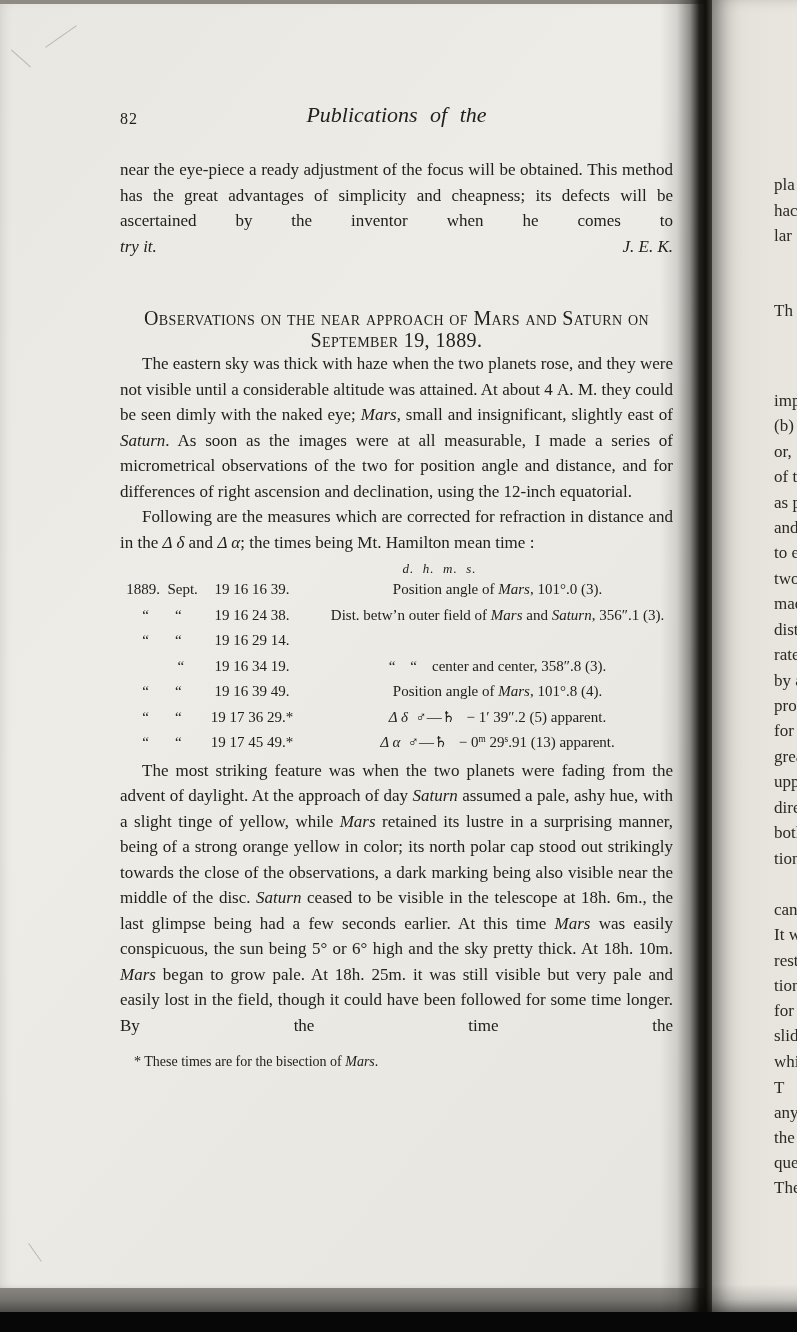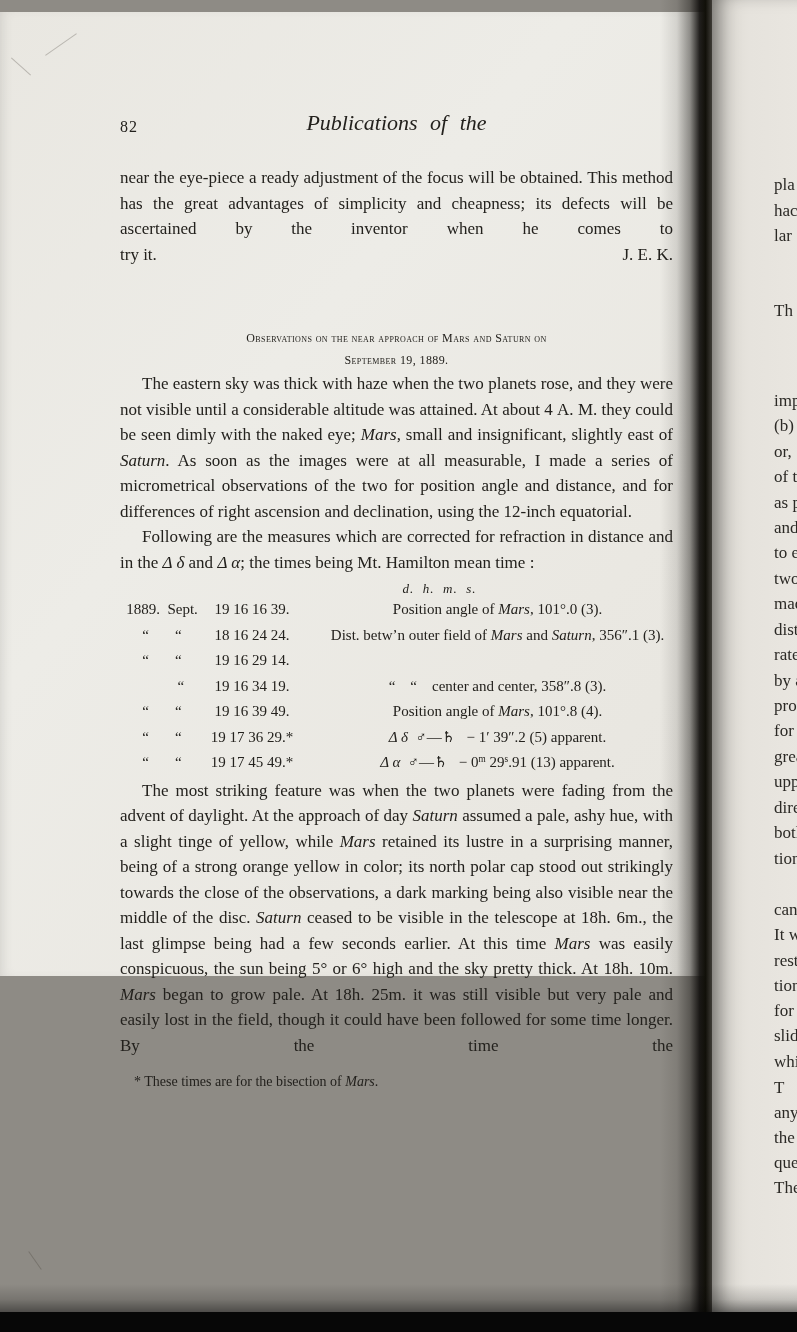--- a/index.html
+++ b/index.html
@@ -6,38 +6,38 @@
   body{
     width:797px;height:1332px;overflow:hidden;position:relative;
     background:#8e8b85;
     font-family:"Liberation Serif","DejaVu Serif",serif;
     color:#23211d;
   }
   .scan-root{position:absolute;inset:0;}
 
   
   .left-page{
-    position:absolute;left:0;top:12px;width:706px;height:964px;
+    position:absolute;left:0;top:4px;width:706px;height:1284px;
     background:linear-gradient(130deg,#e9e7e1 0%,#edece7 38%,#eae8e2 72%,#e7e5df 100%);
     box-shadow:inset 7px 0 14px -7px rgba(0,0,0,0.14);
   }
   .textblock{position:absolute;left:120px;top:98px;width:553px;}
 
   .running-head{position:relative;height:34px;}
   .pagenum{position:absolute;left:0;top:8px;font-size:16px;letter-spacing:1px;}
   .runtitle{display:block;text-align:center;font-style:italic;font-size:22px;word-spacing:7px;}
 
   p.body{margin:0;font-size:17px;line-height:25.5px;text-align:justify;}
   p.ind{text-indent:22px;}
   p.cont{text-align-last:justify;}
   p.p-intro{margin-top:21px;}
-  .sigline{display:flex;justify-content:space-between;font-size:17px;line-height:25.5px;}
-
-  .heading{margin-top:60px;text-align:center;font-variant:small-caps;
-           font-size:12px;line-height:22px;letter-spacing:0.4px;}
+  .sigline{display:flex;justify-content:space-between;font-size:17px;line-height:25.5px;font-style:italic;}
+
+  .heading{margin-top:48px;text-align:center;font-variant:small-caps;
+           font-size:20px;line-height:22px;letter-spacing:0.4px;}
   .p-east{margin-top:12px;}
   .p-follow{margin-top:3px;}
   .p-fading{margin-top:10px;}
 
   .obs-table{margin:6px 0 0 2px;font-size:15px;text-align:center;}
   .tbl-colhead{font-style:italic;font-size:13px;line-height:16px;margin-left:84px;letter-spacing:1px;}
   .obs-row{display:flex;line-height:25.5px;}
   .c1{width:80px;flex:none;}
   .c2{width:100px;flex:none;}
   .c3{flex:1;padding-left:20px;white-space:nowrap;overflow:hidden;}
@@ -118,21 +118,21 @@
       <div class="obs-table">
         <div class="tbl-colhead">d.&nbsp;&nbsp;h.&nbsp;&nbsp;m.&nbsp;&nbsp;s.</div>
 
         <div class="obs-row">
           <span class="c1">1889.&nbsp;&nbsp;Sept.</span>
           <span class="c2">19 16 16 39.</span>
           <span class="c3"><span>Position angle of </span><span class="it">Mars</span><span>, 101°.0 (3).</span></span>
         </div>
         <div class="obs-row">
           <span class="c1">“&nbsp;&nbsp;&nbsp;&nbsp;&nbsp;&nbsp;&nbsp;“</span>
-          <span class="c2">18 16 24 24.</span>
+          <span class="c2">19 16 24 38.</span>
           <span class="c3"><span>Dist. betw’n outer field of </span><span class="it">Mars</span><span> and </span><span class="it">Saturn</span><span>, 356″.1 (3).</span></span>
         </div>
         <div class="obs-row">
           <span class="c1">“&nbsp;&nbsp;&nbsp;&nbsp;&nbsp;&nbsp;&nbsp;“</span>
           <span class="c2">19 16 29 14.</span>
         </div>
         <div class="obs-row">
           <span class="c1">&nbsp;&nbsp;&nbsp;&nbsp;&nbsp;&nbsp;&nbsp;&nbsp;&nbsp;&nbsp;“</span>
           <span class="c2">19 16 34 19.</span>
           <span class="c3"><span>“&nbsp;&nbsp;&nbsp;&nbsp;“&nbsp;&nbsp;&nbsp;&nbsp;center and center, 358″.8 (3).</span></span>

